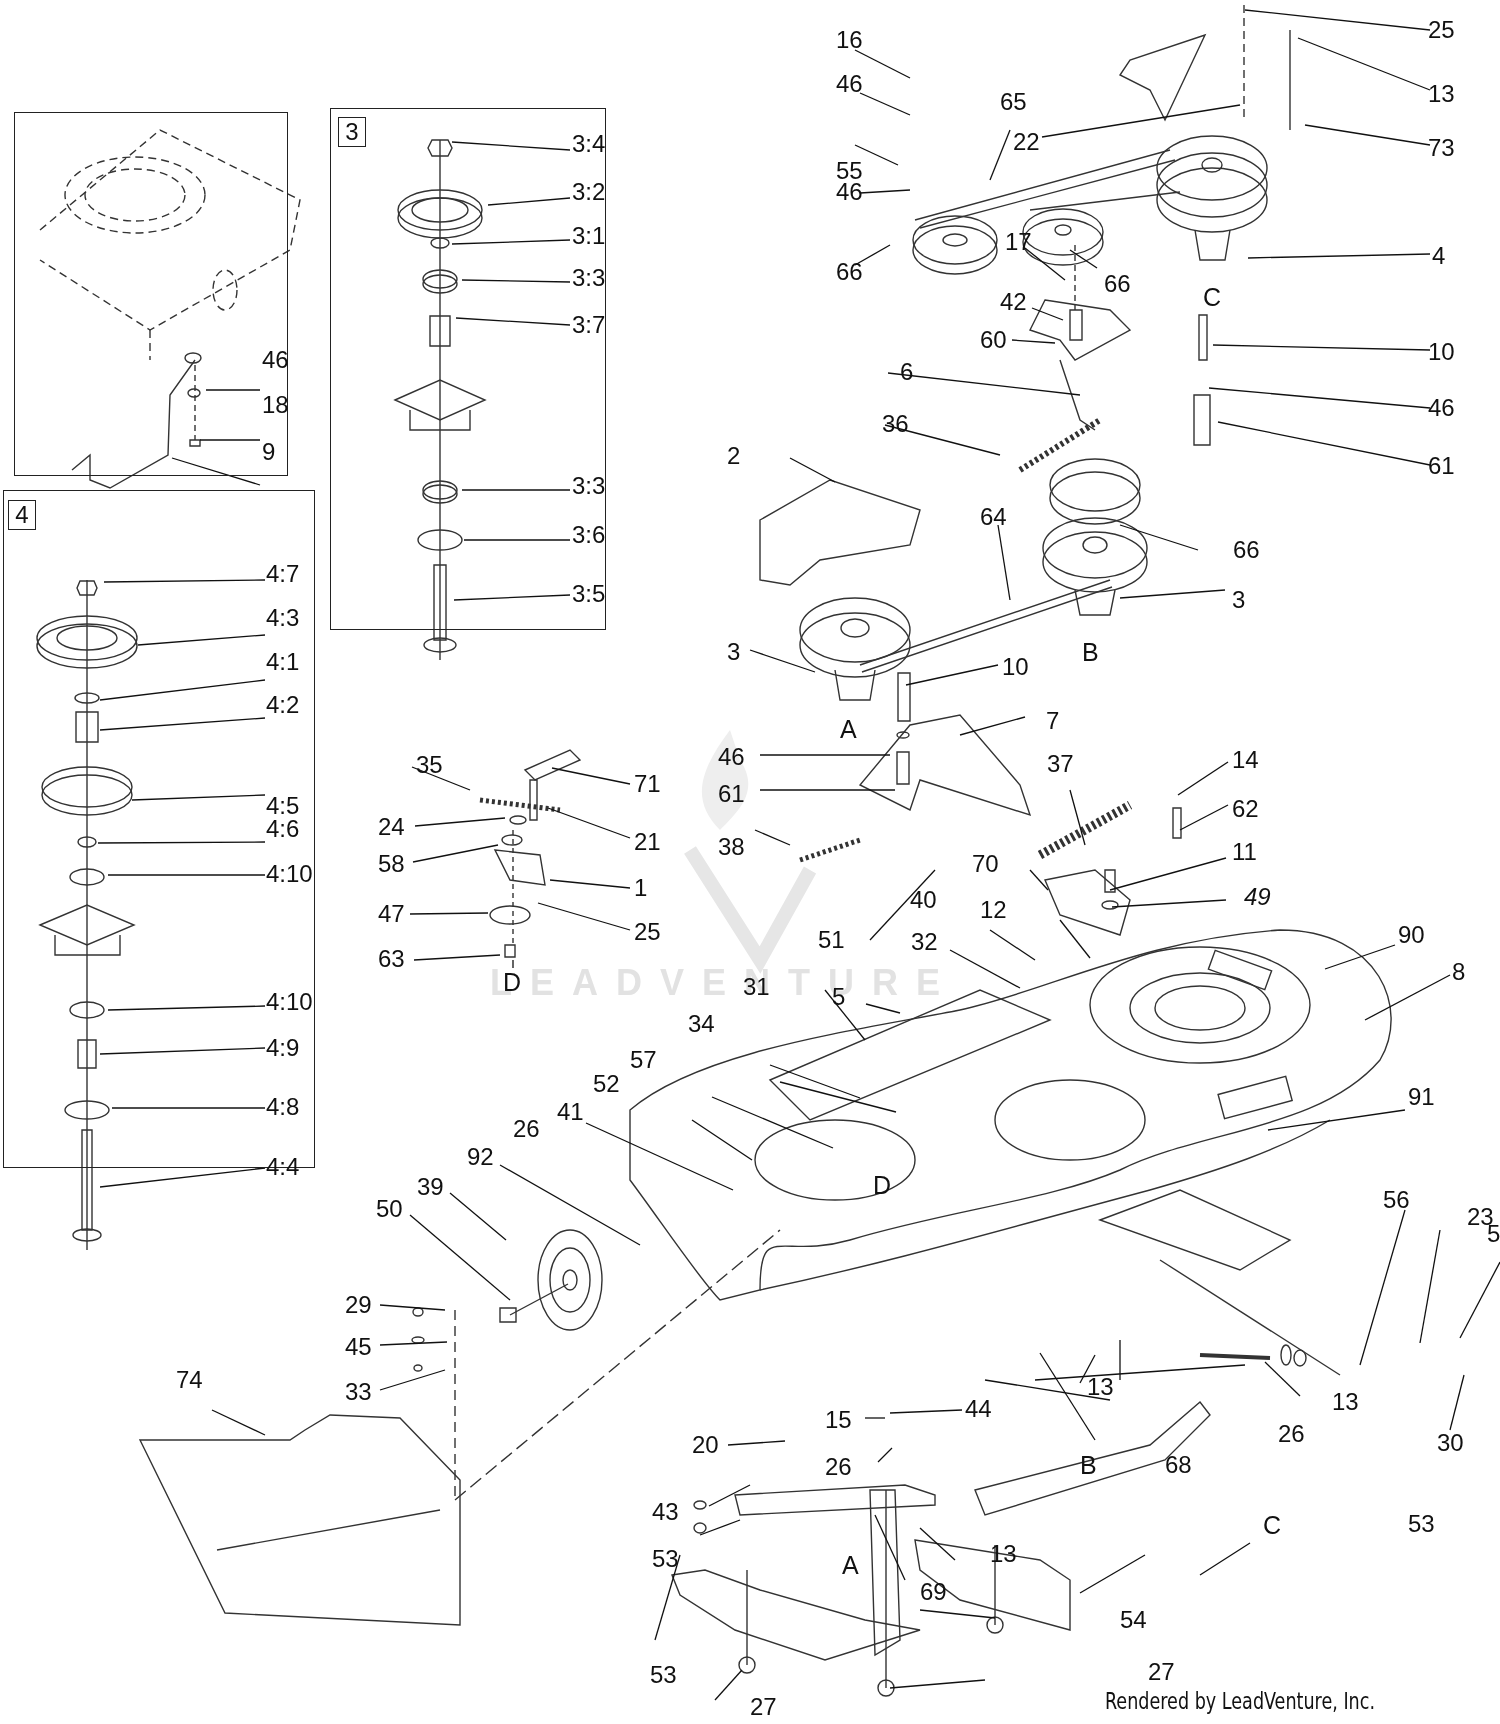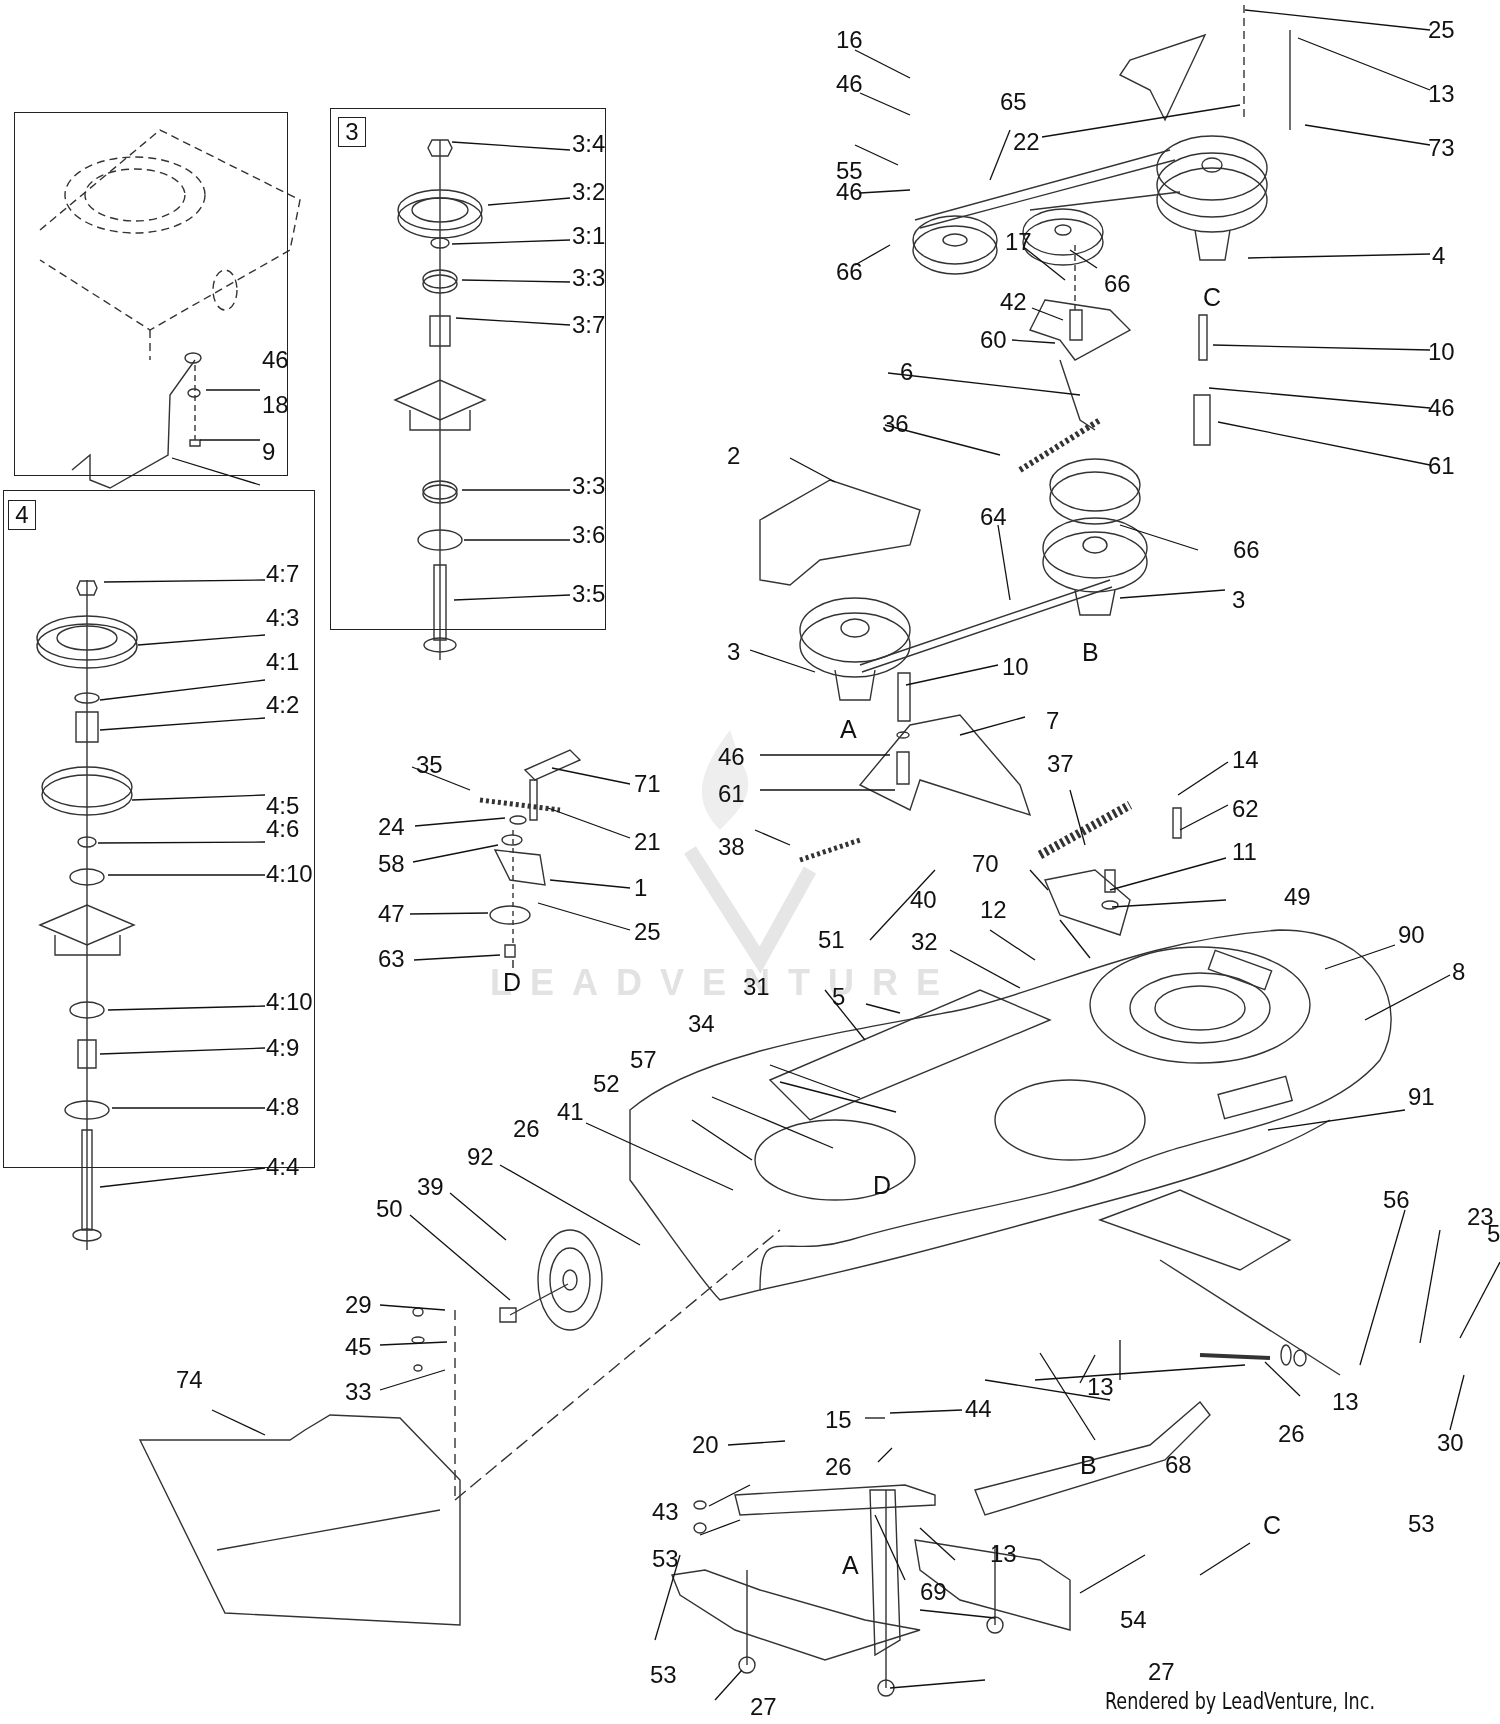--- a/index.html
+++ b/index.html
@@ -413,21 +413,21 @@
 <div class="lbl" style="left:1002px;top:655px;">10</div>
 <div class="lbl" style="left:1046px;top:709px;">7</div>
 <div class="lbl" style="left:718px;top:745px;">46</div>
 <div class="lbl" style="left:718px;top:782px;">61</div>
 <div class="lbl" style="left:718px;top:835px;">38</div>
 <div class="lbl" style="left:818px;top:928px;">51</div>
 <div class="lbl" style="left:1047px;top:752px;">37</div>
 <div class="lbl" style="left:1232px;top:748px;">14</div>
 <div class="lbl" style="left:1232px;top:797px;">62</div>
 <div class="lbl" style="left:1232px;top:840px;">11</div>
-<div class="lbl" style="left:1284px;top:885px;">49</div>
+<div class="lbl" style="left:1244px;top:885px;font-style:italic;">49</div>
 <div class="lbl" style="left:972px;top:852px;">70</div>
 <div class="lbl" style="left:910px;top:888px;">40</div>
 <div class="lbl" style="left:980px;top:898px;">12</div>
 <div class="lbl" style="left:911px;top:930px;">32</div>
 
 <div class="lbl" style="left:832px;top:985px;">5</div>
 <div class="lbl" style="left:743px;top:975px;">31</div>
 <div class="lbl" style="left:688px;top:1012px;text-align:right;">34</div>
 <div class="lbl" style="left:630px;top:1048px;">57</div>
 <div class="lbl" style="left:593px;top:1072px;">52</div>

